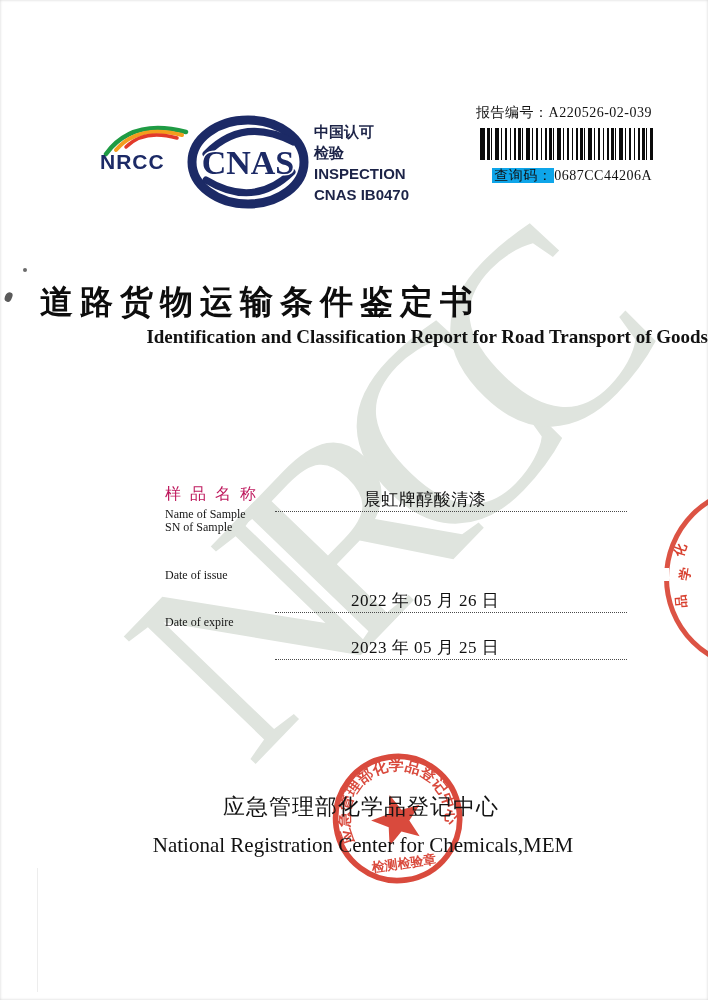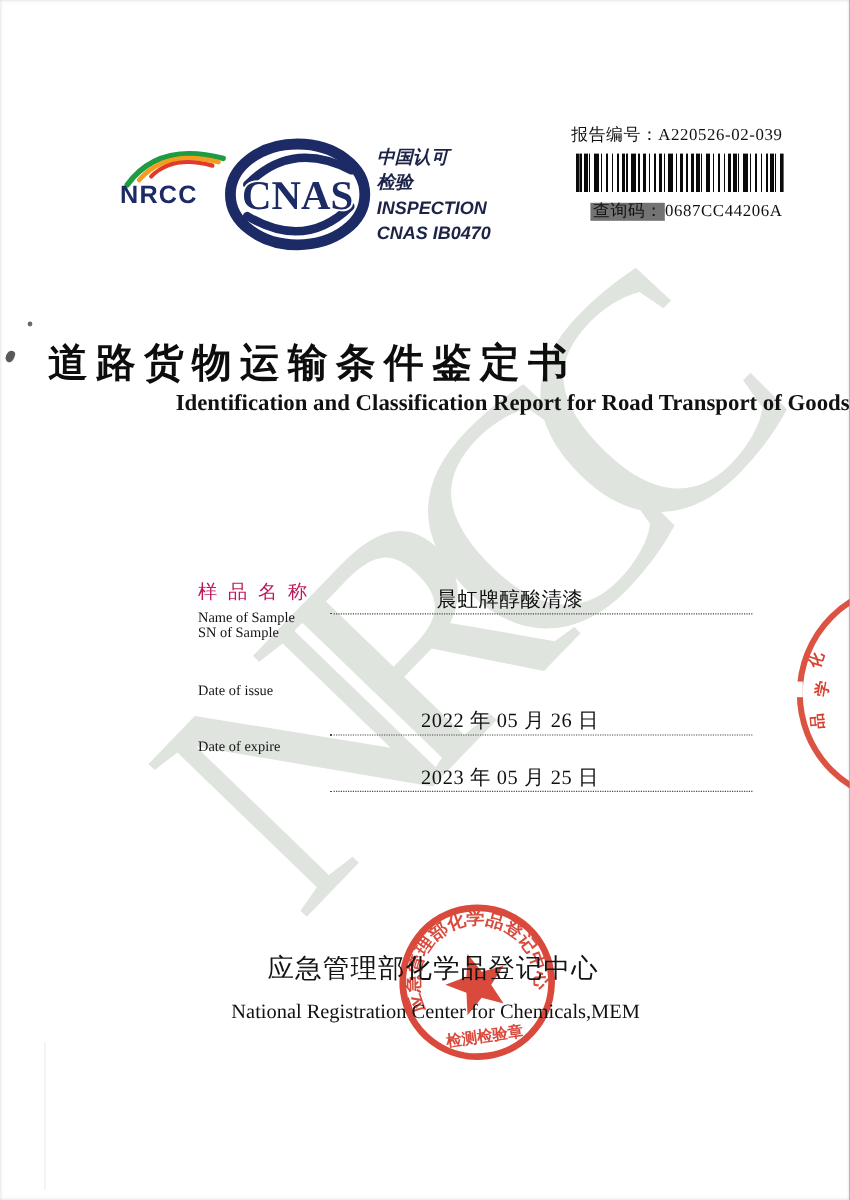--- a/index.html
+++ b/index.html
@@ -26,45 +26,45 @@
       #0a0a0a 0 2px, #fff 2px 4px,
       #0a0a0a 4px 7px, #fff 7px 8px,
       #0a0a0a 8px 9px, #fff 9px 12px,
       #0a0a0a 12px 16px, #fff 16px 18px,
       #0a0a0a 18px 19px, #fff 19px 22px,
       #0a0a0a 22px 24px, #fff 24px 27px,
       #0a0a0a 27px 28px, #fff 28px 31px);
     border-left:3px solid #0a0a0a; border-right:3px solid #0a0a0a;
   }
   .query-line { position:absolute; top:167px; right:56px; font-size:14px; color:#111; letter-spacing:.5px; }
-  .query-line .lbl { background:#737373; padding:0 2px; }
+  .query-line .lbl { background:#0ea5e9; padding:0 2px; }
   
   .nrcc-logo { position:absolute; left:98px; top:116px; }
   .cnas-logo { position:absolute; left:186px; top:112px; }
   .cnas-text { position:absolute; left:314px; top:121px; color:#1c2347; line-height:21px;
-    font-family:"Liberation Sans","DejaVu Sans",sans-serif; font-weight:bold; font-size:15px;font-style:italic; }
+    font-family:"Liberation Sans","DejaVu Sans",sans-serif; font-weight:bold; font-size:15px; }
   
   .title-zh { position:absolute; top:280px; left:0; width:100%; text-align:left; padding-left:40px;
     font-family:"Liberation Sans","DejaVu Sans",sans-serif;
     font-weight:bold; font-size:33px; letter-spacing:7px; color:#0d0d0d; }
   .title-en { position:absolute; top:326px; left:0; width:100%; text-align:right; padding-left:46px;
     font-weight:bold; font-size:19px; color:#111; }
   
   .field { position:absolute; left:165px; width:455px; height:50px; }
   .field .zh { font-size:16px; letter-spacing:9px; color:#be185d; line-height:20px;margin-top:20px; }
   .field .en { font-size:12px; color:#151515; line-height:20px; }
   .field .value-line { position:absolute; left:110px; width:352px; bottom:2px; height:24px;
     border-bottom:1.5px dotted #4a4a4a; text-align:center; padding-right:52px;
     font-size:17px; color:#101010; letter-spacing:.5px; }
   
   .org-zh { position:absolute; top:792px; left:0; width:100%; text-align:center; padding-left:14px;
     font-family:"Liberation Sans","DejaVu Sans",sans-serif;
     font-size:22px; font-weight:500; color:#141414; letter-spacing:1px; }
   .org-en { position:absolute; top:833px; left:0; width:100%; text-align:center;
-    font-size:17px; color:#111;padding-left:18px; }
+    font-size:21px; color:#111;padding-left:18px; }
   
   .seal { position:absolute; left:320px; top:740px; width:155px; height:155px;
     mix-blend-mode:multiply; opacity:.92; transform:rotate(-8deg); }
   .side-seal { position:absolute; left:664px; top:485px; width:186px; height:186px;
     border:5px solid #d8402f; border-radius:50%; mix-blend-mode:multiply; opacity:.9; }
   .side-seal-gap { position:absolute; left:655px; top:568px; width:14px; height:13px; background:#fff; z-index:2; }
   .side-seal-char { position:absolute; color:#d8402f; font-size:13px; font-weight:bold;
     mix-blend-mode:multiply; font-family:"Liberation Sans","DejaVu Sans",sans-serif; }
   .ssc1 { left:674px; top:541px; transform:rotate(-72deg); }
   .ssc2 { left:679px; top:565px; transform:rotate(-80deg); }

